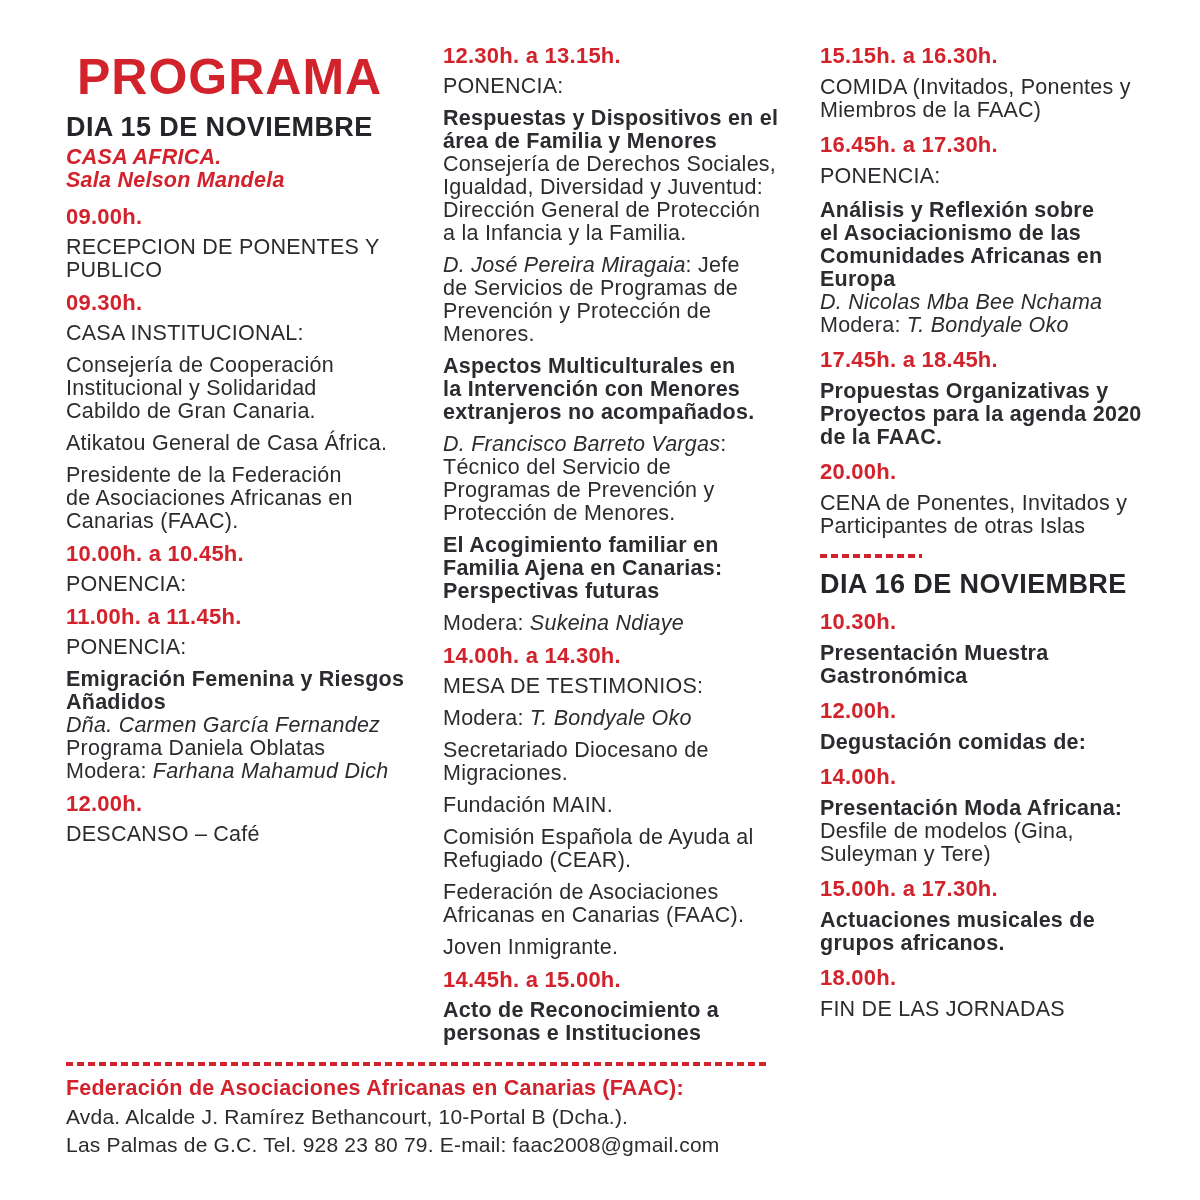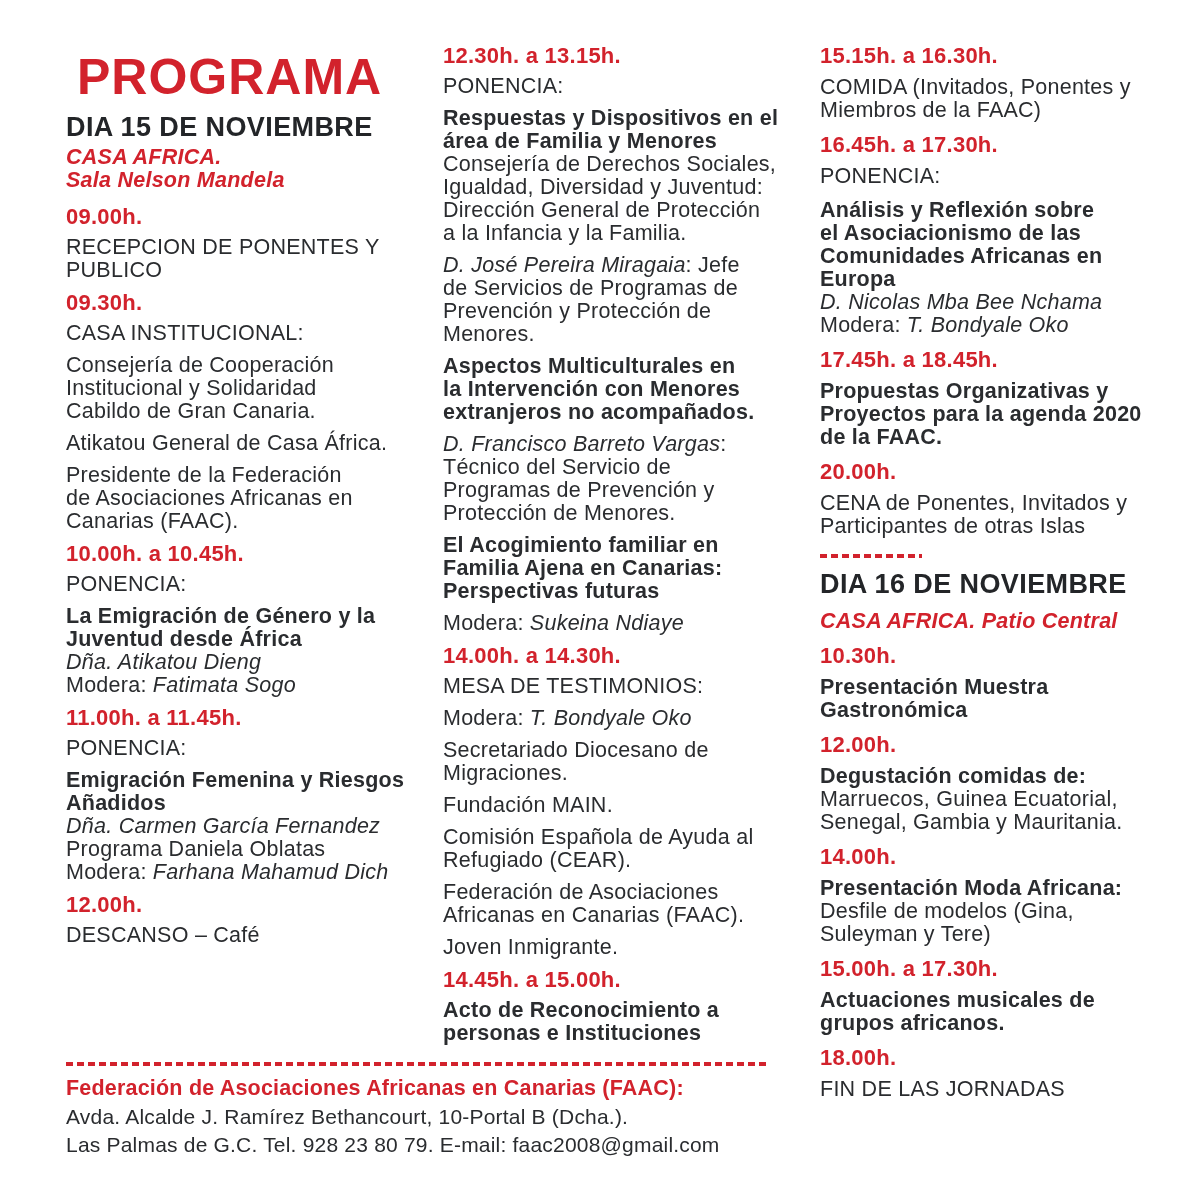--- a/index.html
+++ b/index.html
@@ -56,24 +56,20 @@
     <p class="block body"><span class="seg p">CASA INSTITUCIONAL:</span></p>
     <p class="block body"><span class="seg p">Consejería de Cooperación
 Institucional y Solidaridad
 Cabildo de Gran Canaria.</span></p>
     <p class="block body"><span class="seg p">Atikatou General de Casa África.</span></p>
     <p class="block body"><span class="seg p">Presidente de la Federación
 de Asociaciones Africanas en
 Canarias (FAAC).</span></p>
     <p class="block time"><span class="seg b">10.00h. a 10.45h.</span></p>
     <p class="block body"><span class="seg p">PONENCIA:</span></p>
-    <p class="block body"><span class="seg b">La Emigración de Género y la
-Juventud desde África
-</span><span class="seg i">Dña. Atikatou Dieng
-</span><span class="seg p">Modera: </span><span class="seg i">Fatimata Sogo</span></p>
     <p class="block time"><span class="seg b">11.00h. a 11.45h.</span></p>
     <p class="block body"><span class="seg p">PONENCIA:</span></p>
     <p class="block body"><span class="seg b">Emigración Femenina y Riesgos
 Añadidos
 </span><span class="seg i">Dña. Carmen García Fernandez
 </span><span class="seg p">Programa Daniela Oblatas
 Modera: </span><span class="seg i">Farhana Mahamud Dich</span></p>
     <p class="block time"><span class="seg b">12.00h.</span></p>
     <p class="block body"><span class="seg p">DESCANSO – Café</span></p>
   </div>
@@ -130,28 +126,26 @@
 </span><span class="seg p">Modera: </span><span class="seg i">T. Bondyale Oko</span></p>
     <p class="block time"><span class="seg b">17.45h. a 18.45h.</span></p>
     <p class="block body"><span class="seg b">Propuestas Organizativas y
 Proyectos para la agenda 2020
 de la FAAC.</span></p>
     <p class="block time"><span class="seg b">20.00h.</span></p>
     <p class="block body"><span class="seg p">CENA de Ponentes, Invitados y
 Participantes de otras Islas</span></p>
     <div class="block divider"></div>
     <p class="block day"><span class="seg b">DIA 16 DE NOVIEMBRE</span></p>
-    <p class="block venue"><span class="seg b">CASA AFRICA. Patio Central</span></p>
     <p class="block time"><span class="seg b">10.30h.</span></p>
     <p class="block body"><span class="seg b">Presentación Muestra
 Gastronómica</span></p>
     <p class="block time"><span class="seg b">12.00h.</span></p>
     <p class="block body"><span class="seg b">Degustación comidas de:
-</span><span class="seg p">Marruecos, Guinea Ecuatorial,
-Senegal, Gambia y Mauritania.</span></p>
+</span></p>
     <p class="block time"><span class="seg b">14.00h.</span></p>
     <p class="block body"><span class="seg b">Presentación Moda Africana:
 </span><span class="seg p">Desfile de modelos (Gina,
 Suleyman y Tere)</span></p>
     <p class="block time"><span class="seg b">15.00h. a 17.30h.</span></p>
     <p class="block body"><span class="seg b">Actuaciones musicales de
 grupos africanos.</span></p>
     <p class="block time"><span class="seg b">18.00h.</span></p>
     <p class="block body"><span class="seg p">FIN DE LAS JORNADAS</span></p>
   </div>

